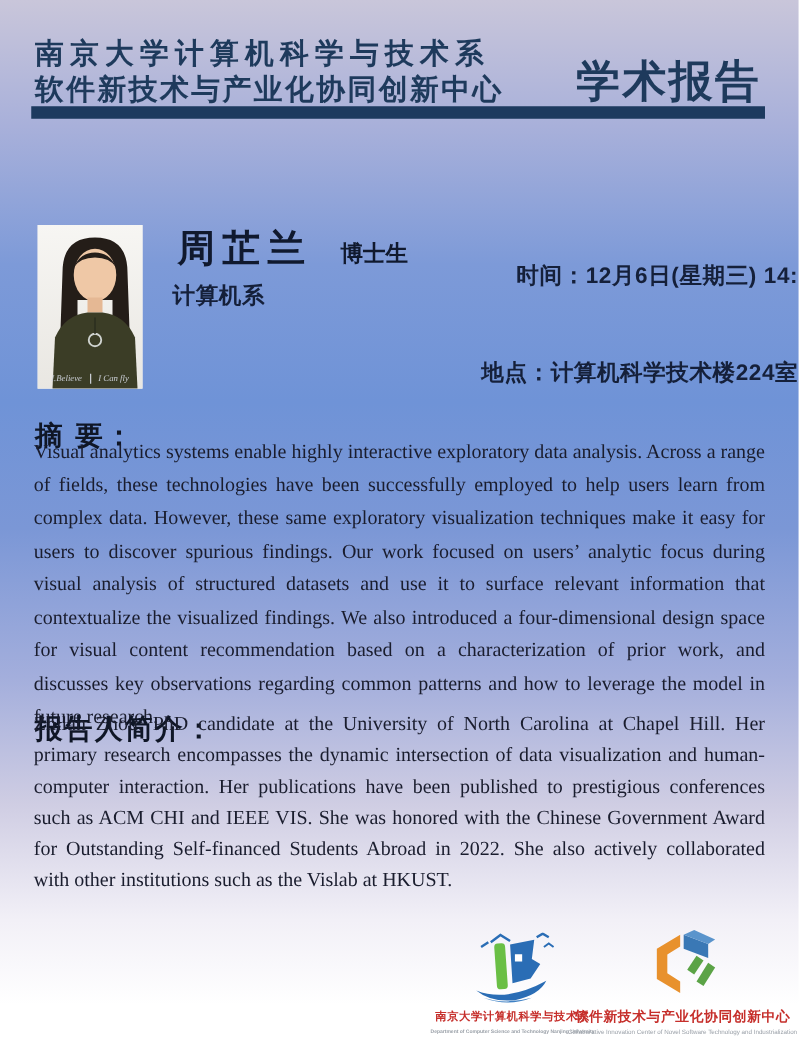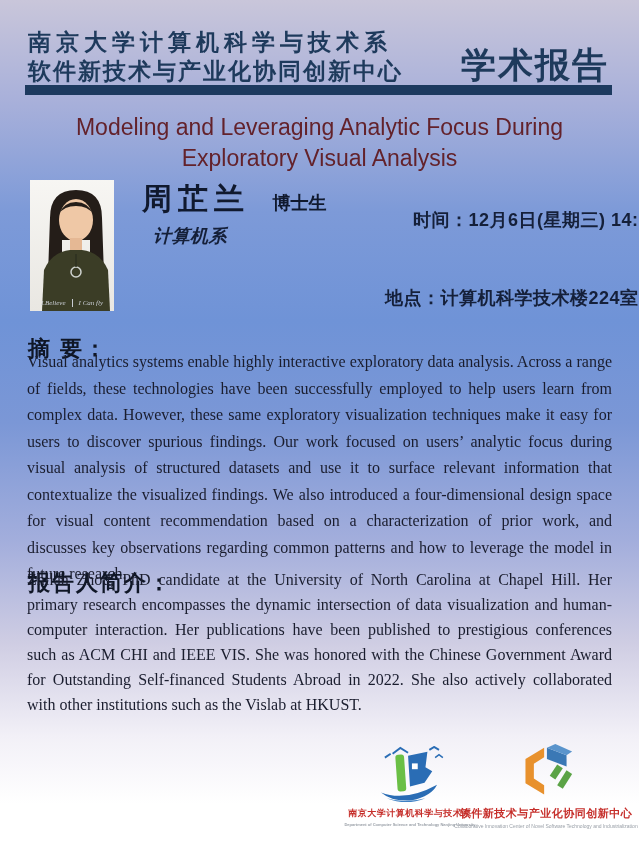--- a/index.html
+++ b/index.html
@@ -74,24 +74,20 @@
 </head>
 <body>
 
 <div class="poster">
 
   <div class="abs org-line org-line1" style="left:28px;top:28px;">南京大学计算机科学与技术系</div>
   <div class="abs org-line org-line2" style="left:28px;top:57px;">软件新技术与产业化协同创新中心</div>
   <div class="abs badge" style="right:30px;top:42px;">学术报告</div>
   <div class="abs rule" style="left:25px;top:85px;width:587px;height:10px;"></div>
 
-  <div class="abs talk-title" style="left:0;top:112px;">
-    <div>Modeling and Leveraging Analytic Focus During</div>
-    <div>Exploratory Visual Analysis</div>
-  </div>
 
   <div class="abs photo" style="left:30px;top:180px;">
     <svg width="92" height="131" viewBox="0 0 92 131">
       <defs>
         <linearGradient id="pbg" x1="0" y1="0" x2="0" y2="1">
           <stop offset="0" stop-color="#f7f6f3"></stop>
             <stop offset="1" stop-color="#e9e7e2"></stop>
         </linearGradient>
       </defs>
       <rect x="0" y="0" width="92" height="131" fill="url(#pbg)"></rect>
@@ -112,21 +108,21 @@
       <span>I.Believe</span>
       <span class="sep"></span>
       <span>I Can fly</span>
     </div>
   </div>
 
   <div class="abs" style="left:142px;top:179px;">
     <span class="speaker-name">周芷兰</span>
     <span class="speaker-degree">博士生</span>
   </div>
-  <div class="abs info-text" style="left:153px;top:224px;font-style:italic;">计算机系</div>
+  <div class="abs info-text" style="left:138px;top:224px;">计算机系</div>
   <div class="abs info-text" style="left:385px;top:208px;margin-left:28px;">时间：12月6日(星期三)  14:00</div>
   <div class="abs info-text" style="left:385px;top:286px;">地点：计算机科学技术楼224室</div>
 
   <div class="abs sec-heading" style="left:28px;top:334px;text-align:right;">摘 要：</div>
   <div class="abs sec-body abstract-body" style="left:27px;top:349px;">Visual analytics systems enable highly interactive exploratory data analysis. Across a range of fields, these technologies have been successfully employed to help users learn from complex data. However, these same exploratory visualization techniques make it easy for users to discover spurious findings. Our work focused on users’ analytic focus during visual analysis of structured datasets and use it to surface relevant information that contextualize the visualized findings. We also introduced a four-dimensional design space for visual content recommendation based on a characterization of prior work, and discusses key observations regarding common patterns and how to leverage the model in future research.</div>
 
   <div class="abs sec-heading" style="left:28px;top:568px;">报告人简介：</div>
   <div class="abs sec-body bio-body" style="left:27px;top:567px;">Zhilan Zhou, PhD candidate at the University of North Carolina at Chapel Hill. Her primary research encompasses the dynamic intersection of data visualization and human-computer interaction. Her publications have been published to prestigious conferences such as ACM CHI and IEEE VIS. She was honored with the Chinese Government Award for Outstanding Self-financed Students Abroad in 2022. She also actively collaborated with other institutions such as the Vislab at HKUST.</div>
 
   <div class="abs logo-block logo1" style="left:350px;top:746px;width:120px;">

